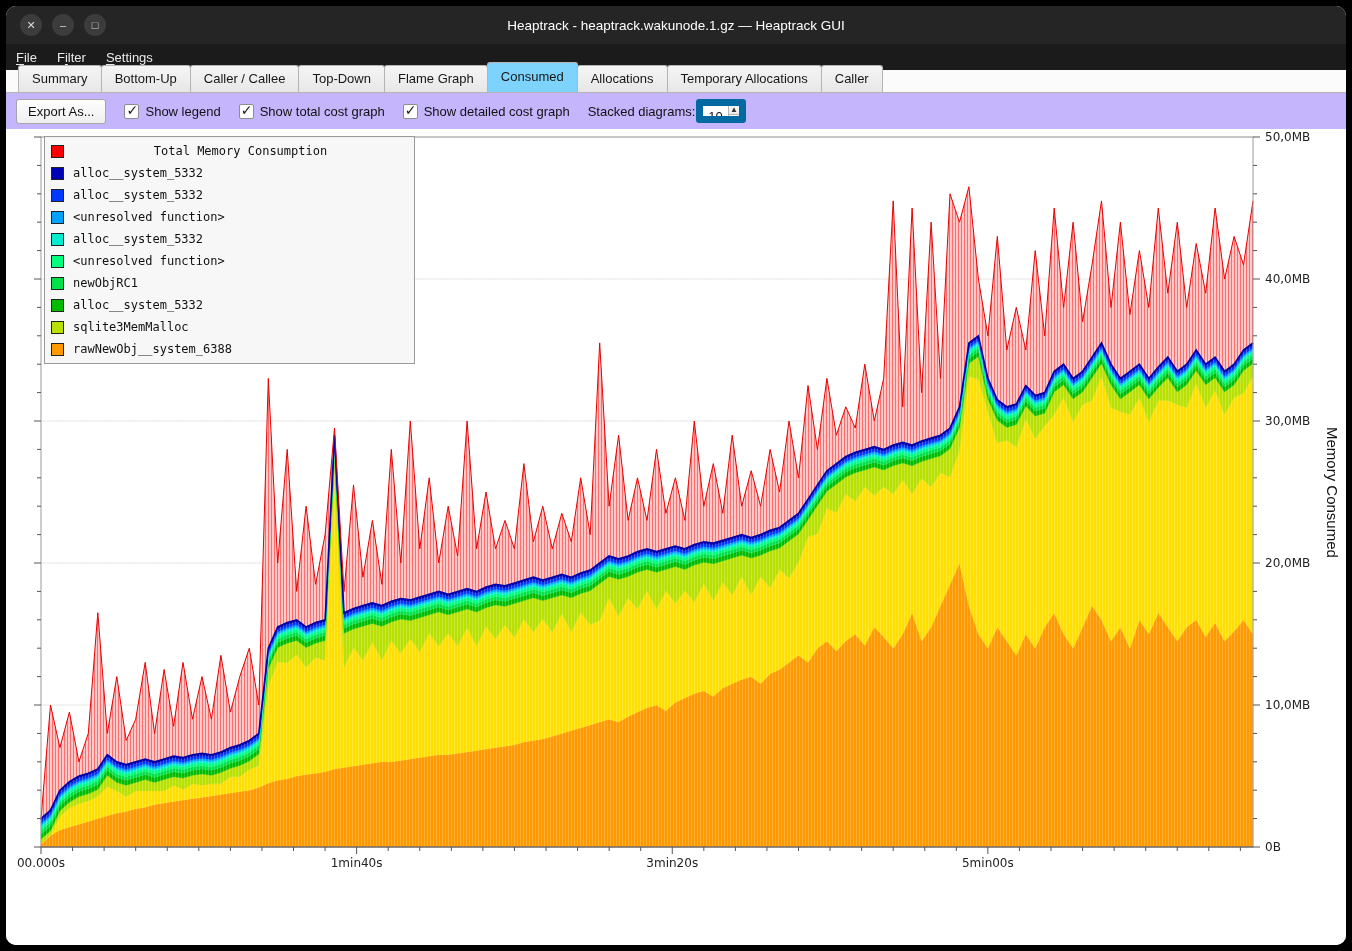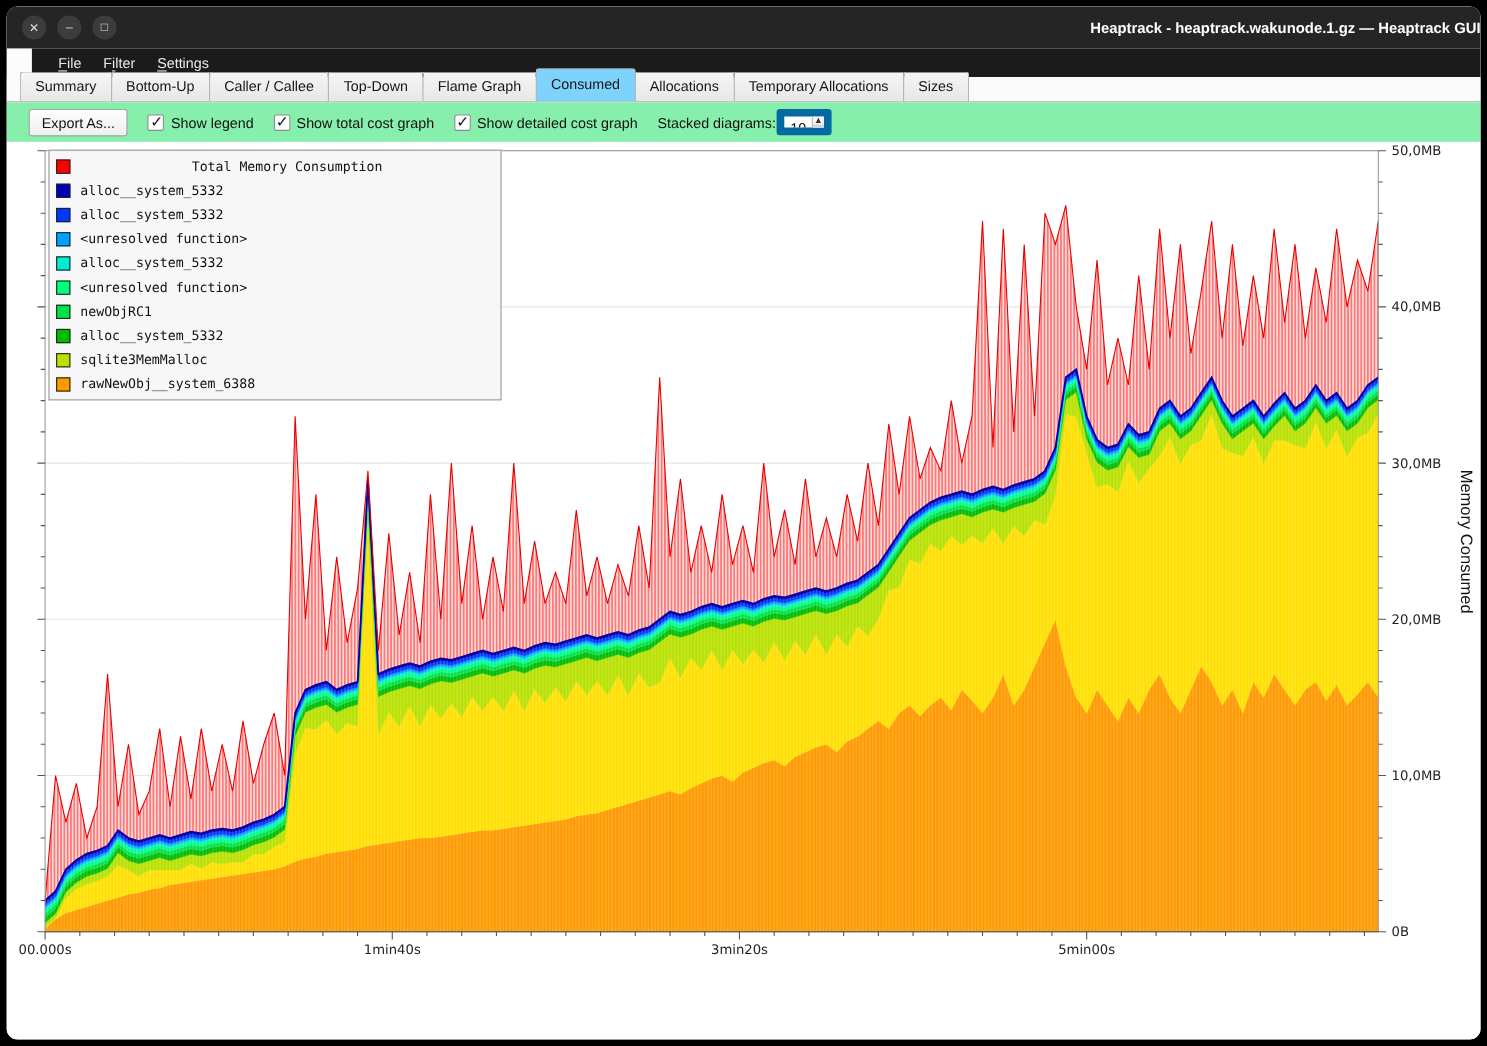--- a/index.html
+++ b/index.html
@@ -9,39 +9,39 @@
   .window { position:absolute; inset:6px; border-radius:10px; overflow:hidden;
             background:#fcfcfc; display:flex; flex-direction:column; }
 
   
   .titlebar { height:38px; background:#252525; position:relative; display:flex;
               align-items:center; flex:none; }
   .win-controls { position:absolute; left:14px; top:0; bottom:0; display:flex;
                   align-items:center; gap:10px; }
   .win-btn { width:22px; height:22px; border-radius:50%; background:#3c3c3c; color:#d9d9d9;
              font-size:11px; display:flex; align-items:center; justify-content:center; cursor:default; }
-  .title { width:100%; text-align:right; color:#ffffff; font-weight:bold; font-size:13.5px; }
+  .title { width:100%; text-align:center; color:#ffffff; font-weight:normal; font-size:13.5px; }
 
   
   .menubar { height:26px; background:#1b1b1b; display:flex; align-items:center;
-             padding-left:14px; flex:none;margin-left:23px; }
+             padding-left:0; flex:none; }
   .menu-item { color:#e9e9e9; font-size:13px; padding:3px 10px; }
   .menu-item u { text-underline-offset:2px; }
 
   
   .tabbar { display:flex; align-items:flex-end; padding:6px 0 0 12px; height:23px;
             border-bottom:1px solid #b4b4b4; background:#fbfbfb; flex:none; }
   .tab { font-size:13px; color:#161616; background:linear-gradient(#f5f5f5,#e7e7e7);
          border:1px solid #b4b4b4; border-bottom:none; padding:5px 13px 6px;
          border-radius:3px 3px 0 0; margin-right:-1px; position:relative; white-space:nowrap; }
   .tab.active { background:#7dd3fc; padding-top:6px; padding-bottom:8px; z-index:2; }
 
   
-  .toolbar { display:flex; align-items:center; gap:18px; padding:7px 0 7px 20px;
-             background:#86efac; height:36px; flex:none; }
+  .toolbar { display:flex; align-items:center; gap:18px; padding:7px 0 7px 10px;
+             background:#c4b5fd; height:36px; flex:none; }
   .btn { font-size:13px; padding:4px 11px; background:linear-gradient(#fefefe,#efefef);
          border:1px solid #a6a6a6; border-radius:3px; color:#111; }
   .checks { display:flex; align-items:center; gap:18px; }
   .check { display:flex; align-items:center; gap:6px; font-size:13px; color:#111;justify-content:flex-end; }
   .checkbox { width:15px; height:15px; background:#ffffff; border:1px solid #8d8d8d;
               border-radius:2px; position:relative; flex:none; }
   .checkbox.checked::after { content:"✓"; position:absolute; top:-3px; left:1px;
               color:#1c1c1c; font-size:14px; font-weight:bold; }
   .spin-group { display:flex; align-items:center; gap:1px; font-size:13px; color:#111; }
   .spinbox { display:flex; align-items:stretch; border:7px solid #0369a1; background:#fff;
@@ -50,21 +50,21 @@
   .spin-arrows { width:16px; border-left:1px solid #b5b5b5; display:flex; flex-direction:column; }
   .spin-up,.spin-down { flex:1; font-size:8px; line-height:1; display:flex; align-items:center;
              justify-content:center; color:#333; background:linear-gradient(#fafafa,#ebebeb); }
   .spin-down { border-top:1px solid #b5b5b5; }
 
   
   .chart-area { position:relative; flex:1; background:#ffffff; min-height:0; }
   #chart-svg { position:absolute; left:0; top:0; }
   .tick { font:12px "DejaVu Sans", sans-serif; fill:#222; }
 
-  .legend-box { position:absolute; left:38px; top:7px; width:412px;
+  .legend-box { position:absolute; left:38px; top:7px; width:371px;
                 background:rgba(246,246,246,0.88); border:1px solid #9a9a9a;
                 padding:3px 6px; font-family:"DejaVu Sans Mono","Liberation Mono",monospace;
                 font-size:12px; color:#111; }
   .legend-row { display:flex; align-items:center; gap:9px; height:22px; }
   .legend-swatch { width:13px; height:13px; border:1px solid #222; flex:none; }
   .legend-title-text { flex:1; text-align:center; }
 
   .axis-title-x { position:absolute; left:35px; width:1212px; text-align:center; top:752px;
                   font-size:15px; color:#111; }
   .axis-title-y { position:absolute; right:5px; top:298px; writing-mode:vertical-rl;
@@ -93,21 +93,21 @@
 
     <div class="tabbar" id="tabbar">
         <div class="tab">Summary</div>
         <div class="tab">Bottom-Up</div>
         <div class="tab">Caller / Callee</div>
         <div class="tab">Top-Down</div>
         <div class="tab">Flame Graph</div>
         <div class="tab active">Consumed</div>
         <div class="tab">Allocations</div>
         <div class="tab">Temporary Allocations</div>
-        <div class="tab">Sizes</div>
+        <div class="tab">Caller</div>
       </div>
 
     <div class="toolbar">
       <button class="btn">Export As...</button>
       <div class="checks" id="checks">
           <div class="check">
             <div class="checkbox checked"></div>
             <span>Show legend</span>
           </div>
           <div class="check">

